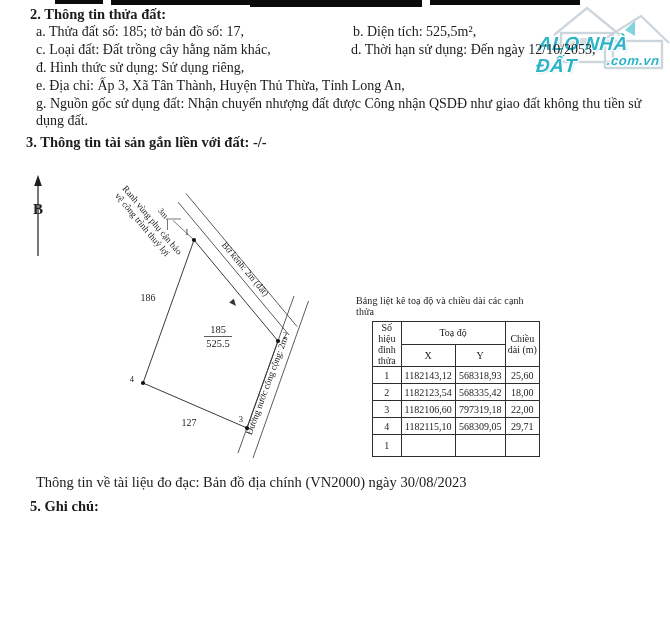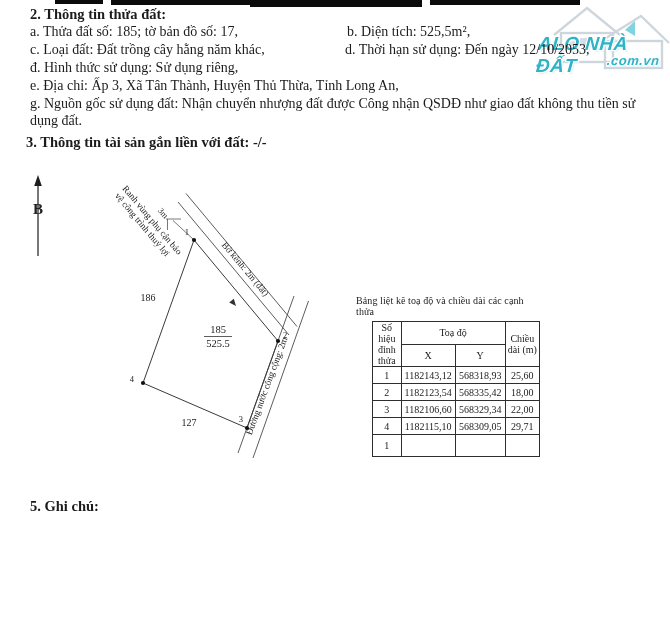--- a/index.html
+++ b/index.html
@@ -2,21 +2,21 @@
 <html><head>
 <meta charset="utf-8">
 <style>
   html,body{margin:0;padding:0;background:#e9e9e9;}
   .doc{
     position:relative;width:670px;height:629px;background:#ffffff;
     font-family:"Liberation Serif", serif;color:#1b1b1b;overflow:hidden;
     margin:0 auto;
   }
   .abs{position:absolute;line-height:1.15;white-space:nowrap;}
-  .body-line{font-size:14px;}
+  .body-line{font-size:14px;margin-left:6px;}
   .head-line{font-size:14.5px;font-weight:700;}
   
   .strip{position:absolute;background:#0b0b0b;}
   
   .wm-text{
     position:absolute;color:#2eb3c7;font-weight:700;font-style:italic;
     font-family:"Liberation Sans", sans-serif;
     text-shadow:1px 1px 0 #fff,-1px -1px 0 #fff,1px -1px 0 #fff,-1px 1px 0 #fff,2px 2px 1px #dff3f6;
     transform:skewX(-5deg);letter-spacing:.5px;
   }
@@ -150,34 +150,35 @@
       </tr>
       <tr>
         <td>2</td>
         <td>1182123,54</td>
         <td>568335,42</td>
         <td>18,00</td>
       </tr>
       <tr>
         <td>3</td>
         <td>1182106,60</td>
-        <td>568329,34</td>
+        <td>797319,18</td>
         <td>22,00</td>
       </tr>
       <tr>
         <td>4</td>
         <td>1182115,10</td>
         <td>568309,05</td>
         <td>29,71</td>
       </tr>
       <tr class="last">
         <td>1</td>
         <td></td>
         <td></td>
         <td></td>
       </tr>
     </tbody>
       </table>
   </div>
 
+  <div class="abs body-line" style="left:30px;top:474px;font-size:14.5px;">Thông tin về tài liệu đo đạc: Bản đồ địa chính (VN2000) ngày 30/08/2023</div>
   <div class="abs head-line" style="left:30px;top:498px;">5. Ghi chú:</div>
 
 </div>
 
 </body></html>

